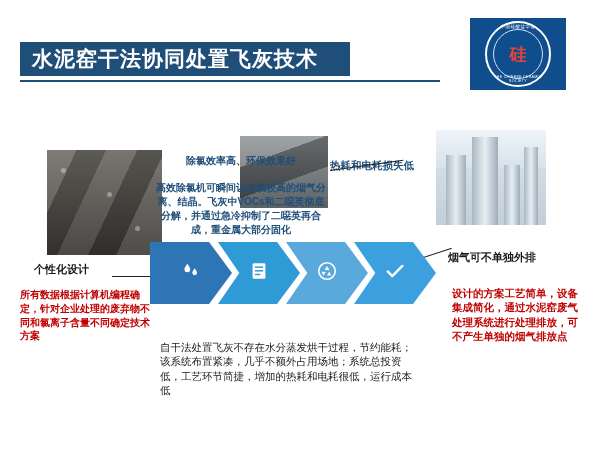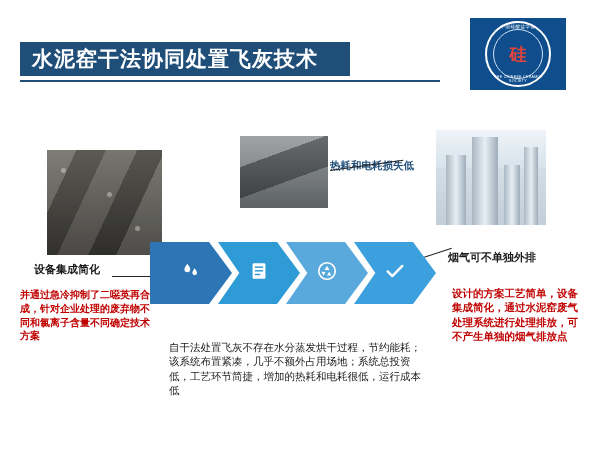--- a/index.html
+++ b/index.html
@@ -230,21 +230,20 @@
     top: 286px;
     width: 130px;
     font-size: 10.5px;
   }
   .blk-bottom {
     left: 160px;
     top: 340px;
     width: 260px;
     font-size: 10.5px;
     text-align: left;
-    margin-left: 9px;
   }
 
   
   .line {
     position: absolute;
     background: #222222;
     height: 1px;
     transform-origin: left center;
   }
 
@@ -299,27 +298,31 @@
   <div class="photo photo-mid"></div>
 
   <div class="photo photo-right">
     <div class="sky"></div>
     <div class="tower" style="left:10px; width:20px; height:70px;"></div>
     <div class="tower" style="left:36px; width:26px; height:88px;"></div>
     <div class="tower" style="left:68px; width:16px; height:60px;"></div>
     <div class="tower" style="left:88px; width:14px; height:78px;"></div>
   </div>
 
+  <div class="txt txt-blue blk-dechlor">
+    <div>除氯效率高、环保效果好</div>
+    <div>高效除氯机可瞬间让含氯较高的烟气分离、结晶。飞灰中VOCs和二噁英彻底分解，并通过急冷抑制了二噁英再合成，重金属大部分固化</div>
+  </div>
 
   <div class="txt txt-blue blk-heat">
     <div>热耗和电耗损失低</div>
   </div>
 
-  <div class="txt blk-personal">设备集成简化</div>
-  <div class="txt txt-red blk-personal-body">并通过急冷抑制了二噁英再合成，针对企业处理的废弃物不同和氯离子含量不同确定技术方案</div>
+  <div class="txt blk-personal">个性化设计</div>
+  <div class="txt txt-red blk-personal-body">所有数据根据计算机编程确定，针对企业处理的废弃物不同和氯离子含量不同确定技术方案</div>
 
   <div class="txt blk-flue">烟气可不单独外排</div>
   <div class="txt txt-red blk-flue-body">设计的方案工艺简单，设备集成简化，通过水泥窑废气处理系统进行处理排放，可不产生单独的烟气排放点</div>
 
   <div class="txt txt-dark blk-bottom">自干法处置飞灰不存在水分蒸发烘干过程，节约能耗；该系统布置紧凑，几乎不额外占用场地；系统总投资低，工艺环节简捷，增加的热耗和电耗很低，运行成本低</div>
 
   <div class="line" style="left:112px; top:276px; width:44px;"></div>
   <div class="line" style="left:330px; top:170px; width:74px; transform: rotate(-8deg);"></div>
   <div class="line" style="left:408px; top:262px; width:46px; transform: rotate(-18deg);"></div>
 

